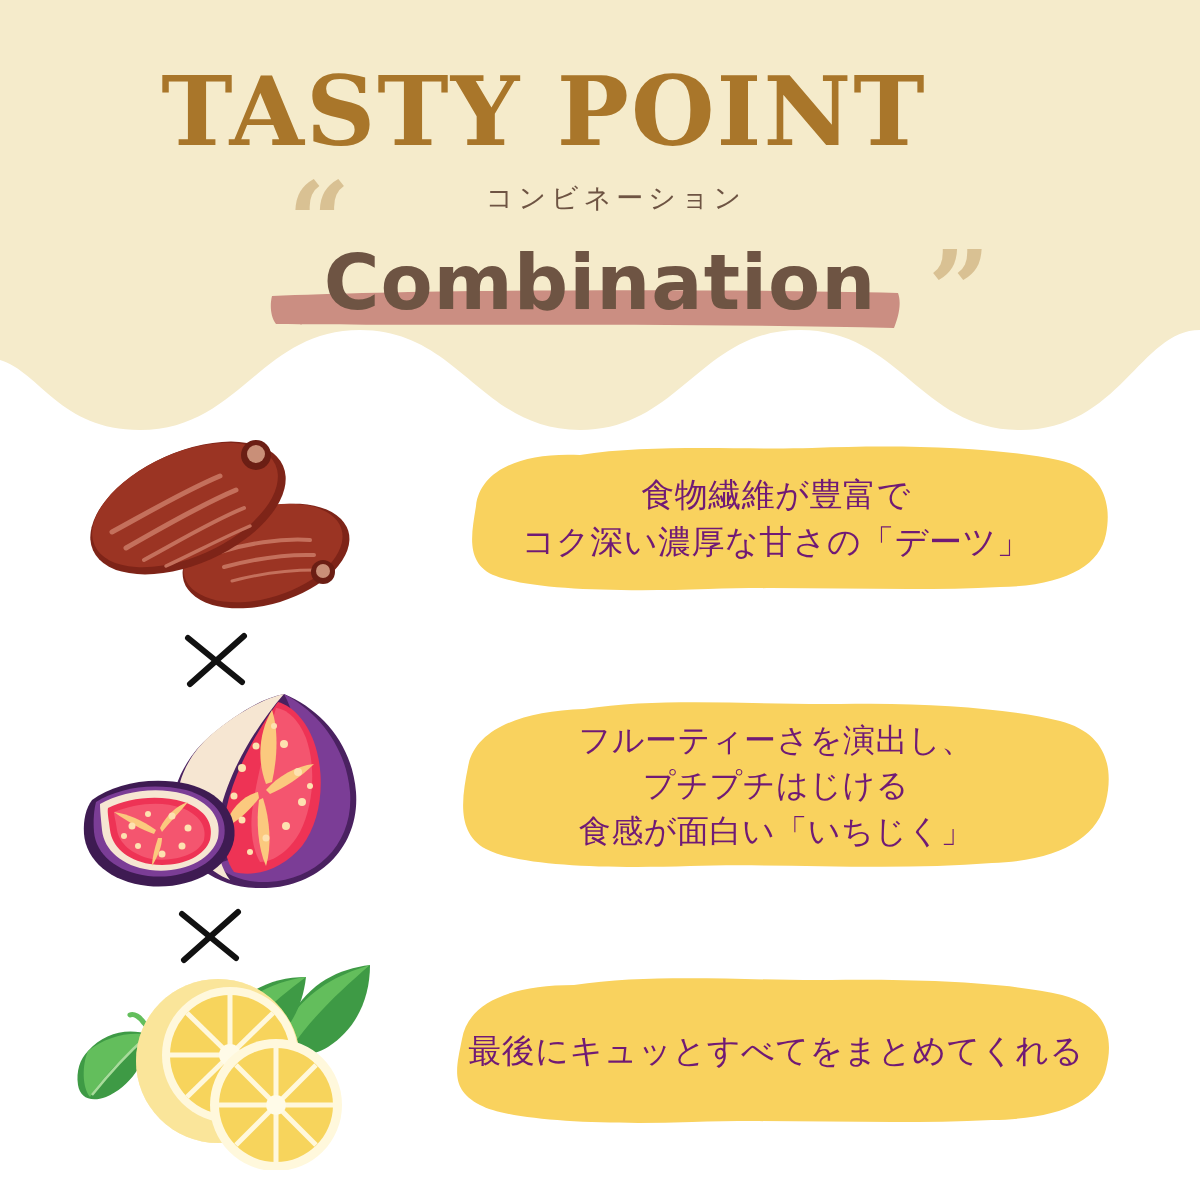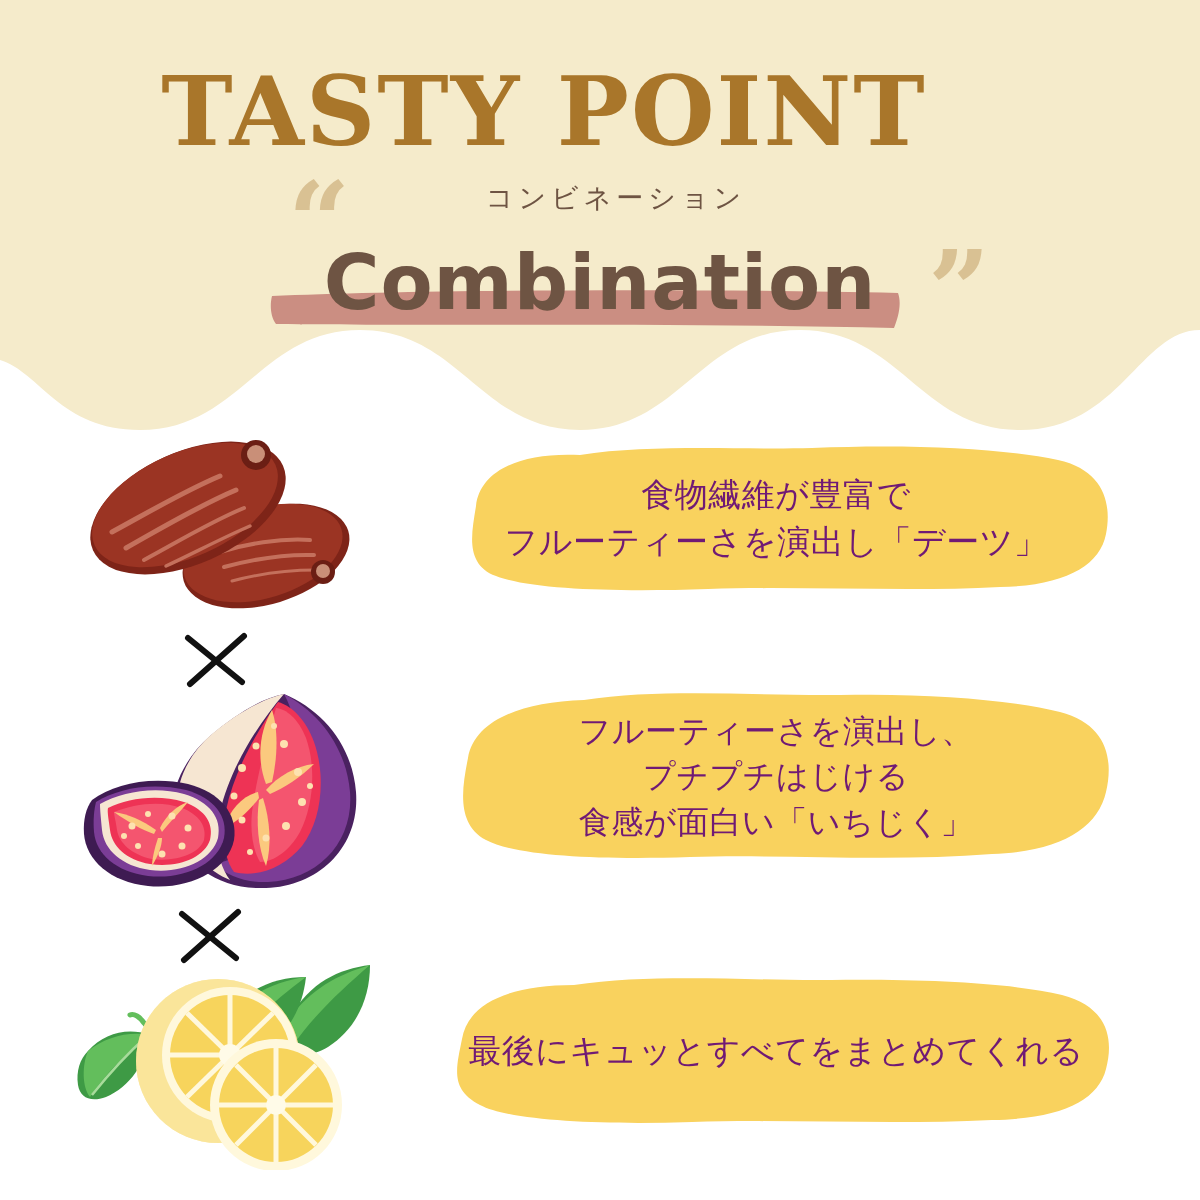--- a/index.html
+++ b/index.html
@@ -127,21 +127,21 @@
     width: 320px;
     height: 100%;
   }
 
   .bubble {
     position: absolute;
     left: 440px;
     width: 672px;
   }
   #bubble-0 { top: 26px; height: 146px; }
-  #bubble-1 { top: 12px; height: 170px; }
+  #bubble-1 { top: 21px; height: 170px; }
   #bubble-2 { top: 22px; height: 148px; }
 
   .bubble-shape {
     position: absolute;
     inset: 0;
     width: 100%;
     height: 100%;
   }
 
   .bubble-text {
@@ -228,21 +228,21 @@
 
     <div class="bubble" id="bubble-0">
       <svg class="bubble-shape" viewBox="0 0 672 146" preserveAspectRatio="none">
         <path d="M36,60 C40,24 82,6 140,9 C210,-2 300,4 372,2
                  C470,-2 560,2 618,14 C664,24 672,58 666,88
                  C660,120 624,140 560,141 C470,146 360,140 268,143
                  C180,146 92,144 56,130 C24,118 32,86 36,60 Z" fill="#F9D25E"></path>
       </svg>
       <div class="bubble-text">
         <span>食物繊維が豊富で</span>
-        <span>フルーティーさを演出し「デーツ」</span>
+        <span>コク深い濃厚な甘さの「デーツ」</span>
       </div>
     </div>
   </div>
 
   <svg class="cross" id="cross-0" viewBox="0 0 74 74">
     <path d="M10,16 L64,60" stroke="#111111" stroke-width="6" stroke-linecap="round"></path>
     <path d="M66,14 L12,62" stroke="#111111" stroke-width="6" stroke-linecap="round"></path>
   </svg>
 
   <div class="row" id="row-1">

